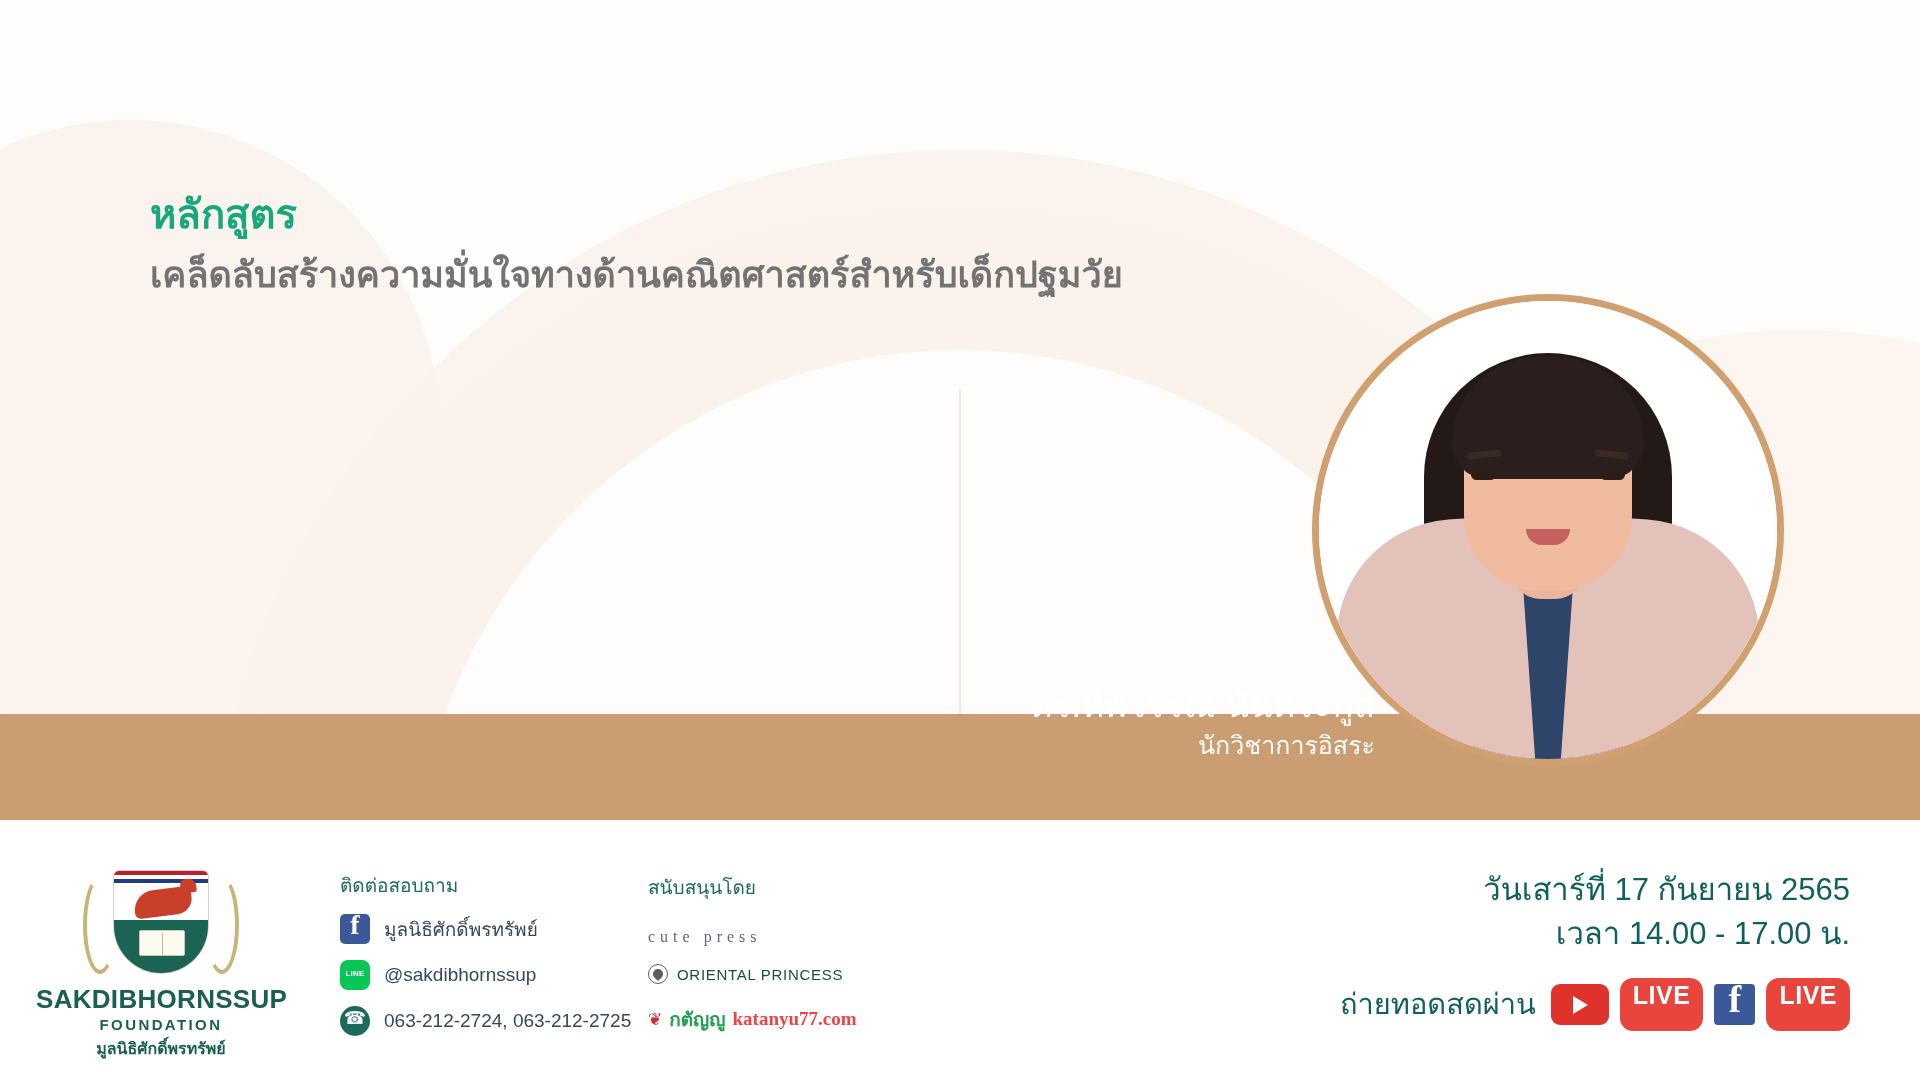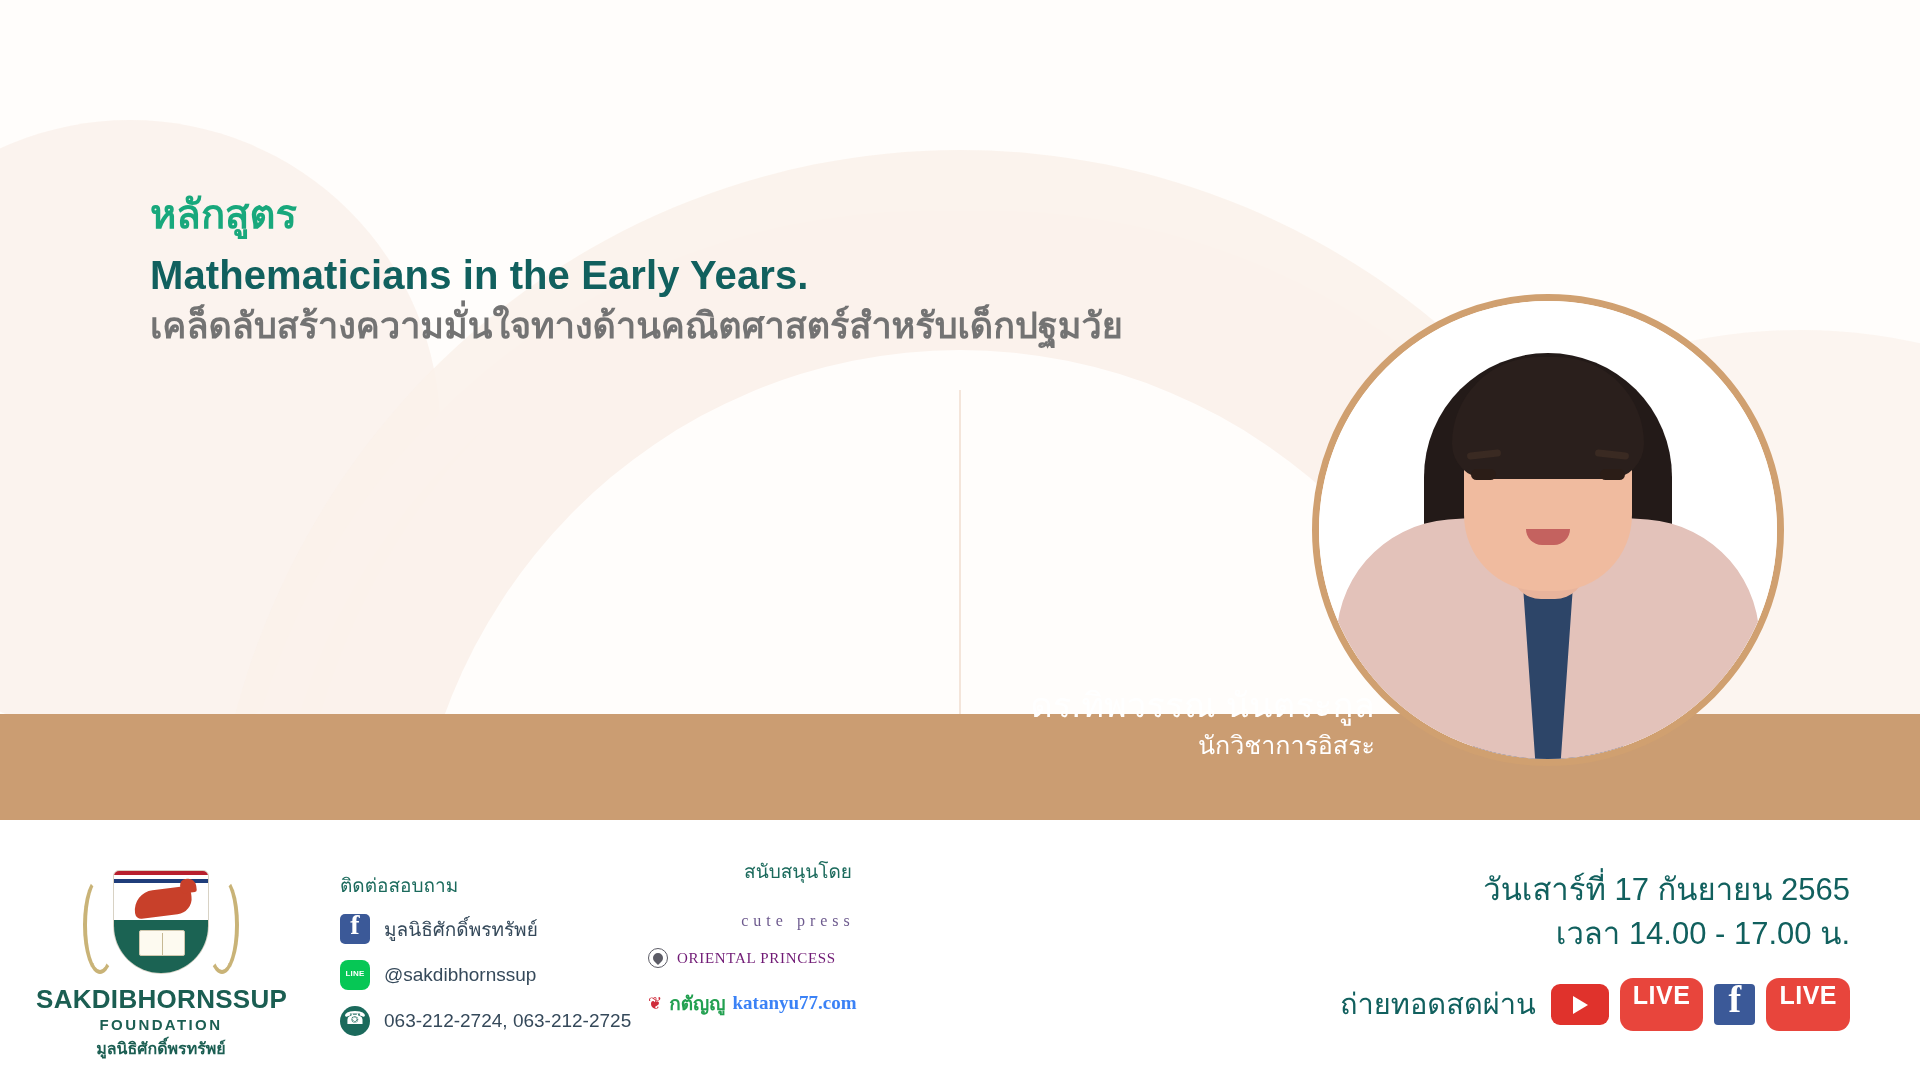--- a/index.html
+++ b/index.html
@@ -226,36 +226,36 @@
     color:#fff; font-size:8px; font-weight:700; text-align:center; letter-spacing:.2px;
   }
   .ic-phone { background:#1b6a5c; border-radius:50%; }
   .ic-phone::after {
     content:"\260E"; position:absolute; left:0; right:0; top:1px;
     color:#fff; font-size:18px; text-align:center;
   }
   .contact-text { color:#35495a; font-size:19px; white-space:nowrap; }
 
   
-  .sponsor-col { position:absolute; left:648px; top:36px; width:300px;text-align:center; }
+  .sponsor-col { position:absolute; left:648px; top:52px; width:300px; }
   .sp-cute { color:#6d5a8e; font-size:16px; letter-spacing:5px; font-family:"Liberation Serif",serif; margin:26px 0 18px; }
   .sp-op-row { display:flex; align-items:center; gap:9px; margin-bottom:20px; }
   .op-mark {
     width:20px; height:20px; border-radius:50%; border:1.6px solid #5c5c66;
     position:relative; flex:0 0 20px;
   }
   .op-mark::after {
     content:""; position:absolute; left:4px; top:4px; width:10px; height:10px;
     border-radius:50% 50% 50% 0; background:#5c5c66; transform:rotate(-45deg);
   }
-  .sp-op-text { color:#701a75; font-size:15px; letter-spacing:.7px; font-family:Liberation Serif, serif; }
+  .sp-op-text { color:#14532d; font-size:15px; letter-spacing:.7px; font-family:Liberation Sans, sans-serif; }
   .sp-kat-row { display:flex; align-items:center; gap:7px; }
   .kat-heart { color:#cf2b3a; font-size:17px; line-height:1; }
   .sp-kat-th { color:#22a050; font-size:19px; font-weight:700; }
-  .sp-kat-en { color:#3b82f6; font-size:19px; font-weight:700; font-family:"Liberation Serif",serif; }
+  .sp-kat-en { color:#ef4444; font-size:19px; font-weight:700; font-family:"Liberation Serif",serif; }
 
   
   .right-info { position:absolute; right:70px; top:48px; text-align:right; }
   .date-line { color:#11605e; font-size:31px; line-height:1.42; white-space:nowrap; }
   .live-row { display:flex; align-items:center; justify-content:flex-end; gap:11px; margin-top:22px; }
   .live-label { color:#11605e; font-size:29px; white-space:nowrap; margin-right:4px; }
   .yt-badge {
     width:58px; height:41px; background:#e0322c; border-radius:9px; position:relative;
   }
   .yt-badge::after {
@@ -288,21 +288,20 @@
     <div class="page-fan fan-b"></div>
     <div class="page-fan fan-c"></div>
     <div class="page-fan fan-a"></div>
     <div class="fan-mask"></div>
     <div class="fan-wedge"></div>
   </div>
 
 
   <div class="course">
     <div class="course-kicker">หลักสูตร</div>
-    <div class="course-title">Mathematicians in the Early Years.</div>
     <div class="course-title-th">เคล็ดลับสร้างความมั่นใจทางด้านคณิตศาสตร์สำหรับเด็กปฐมวัย</div>
   </div>
 
   <div class="portrait-wrap">
     <div class="portrait">
       <div class="p-hair-back"></div>
       <div class="p-body"></div>
       <div class="p-shirt"></div>
       <div class="p-jacket-l"></div>
       <div class="p-jacket-r"></div>

